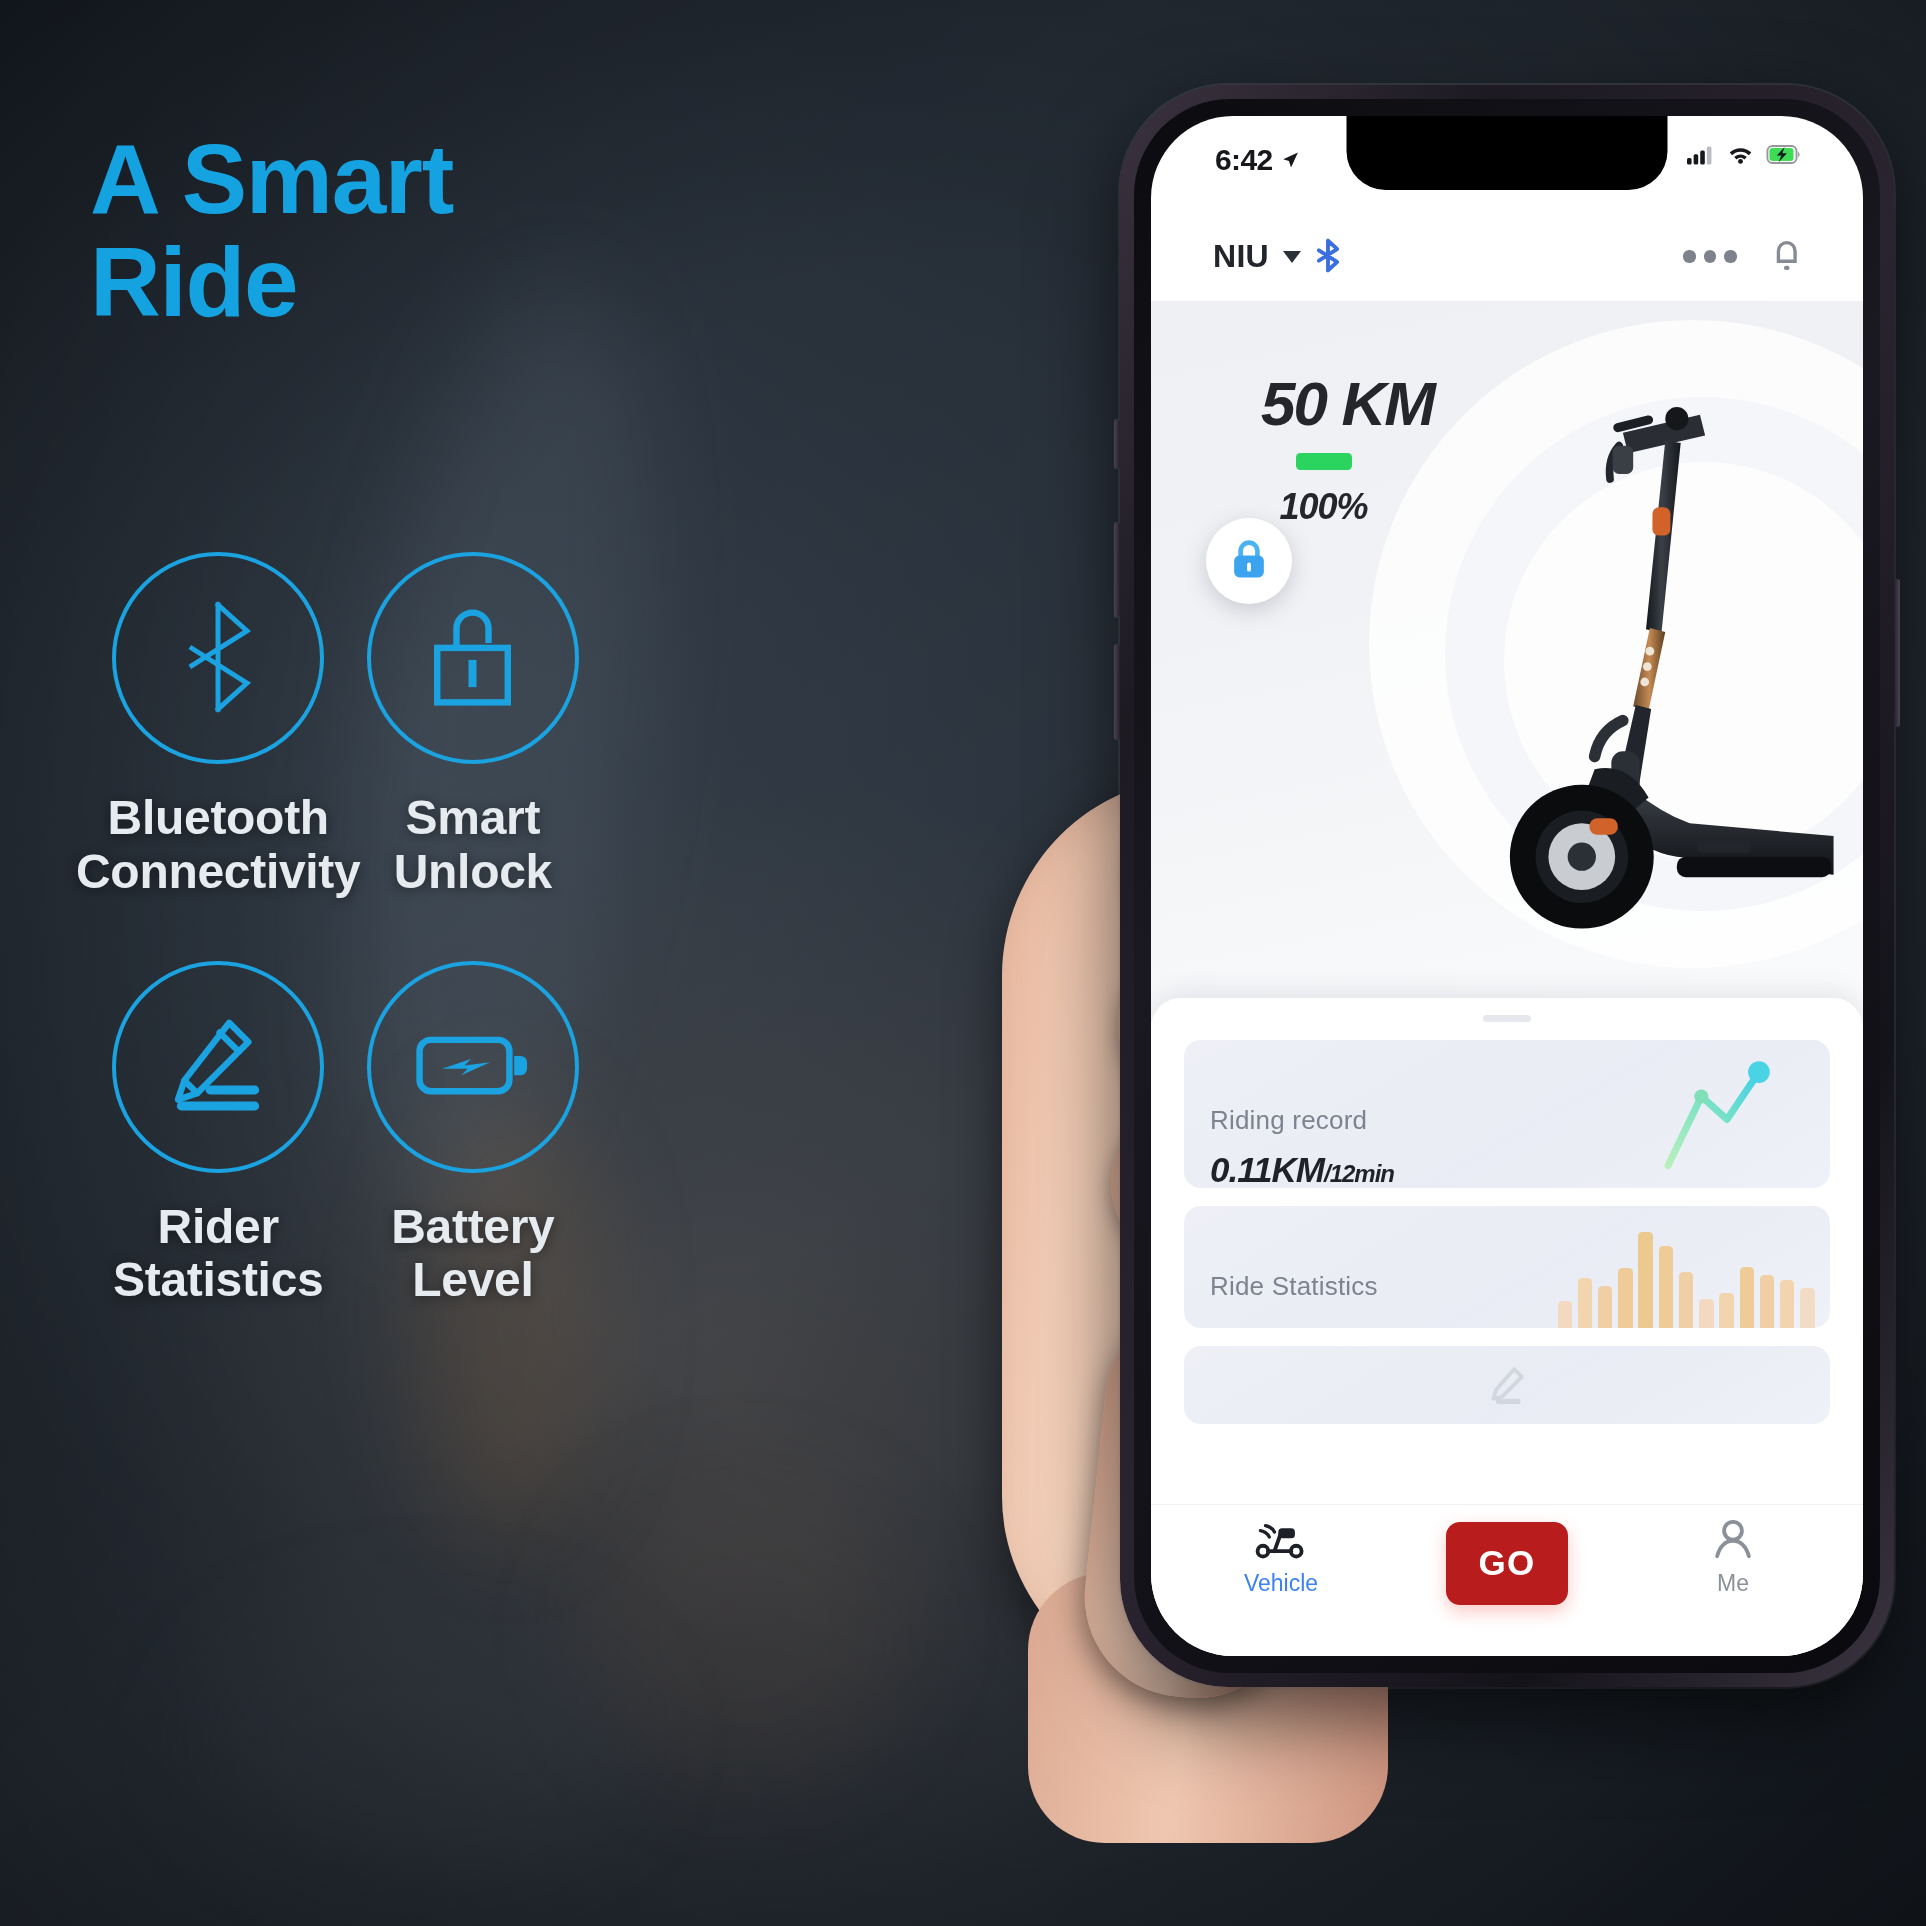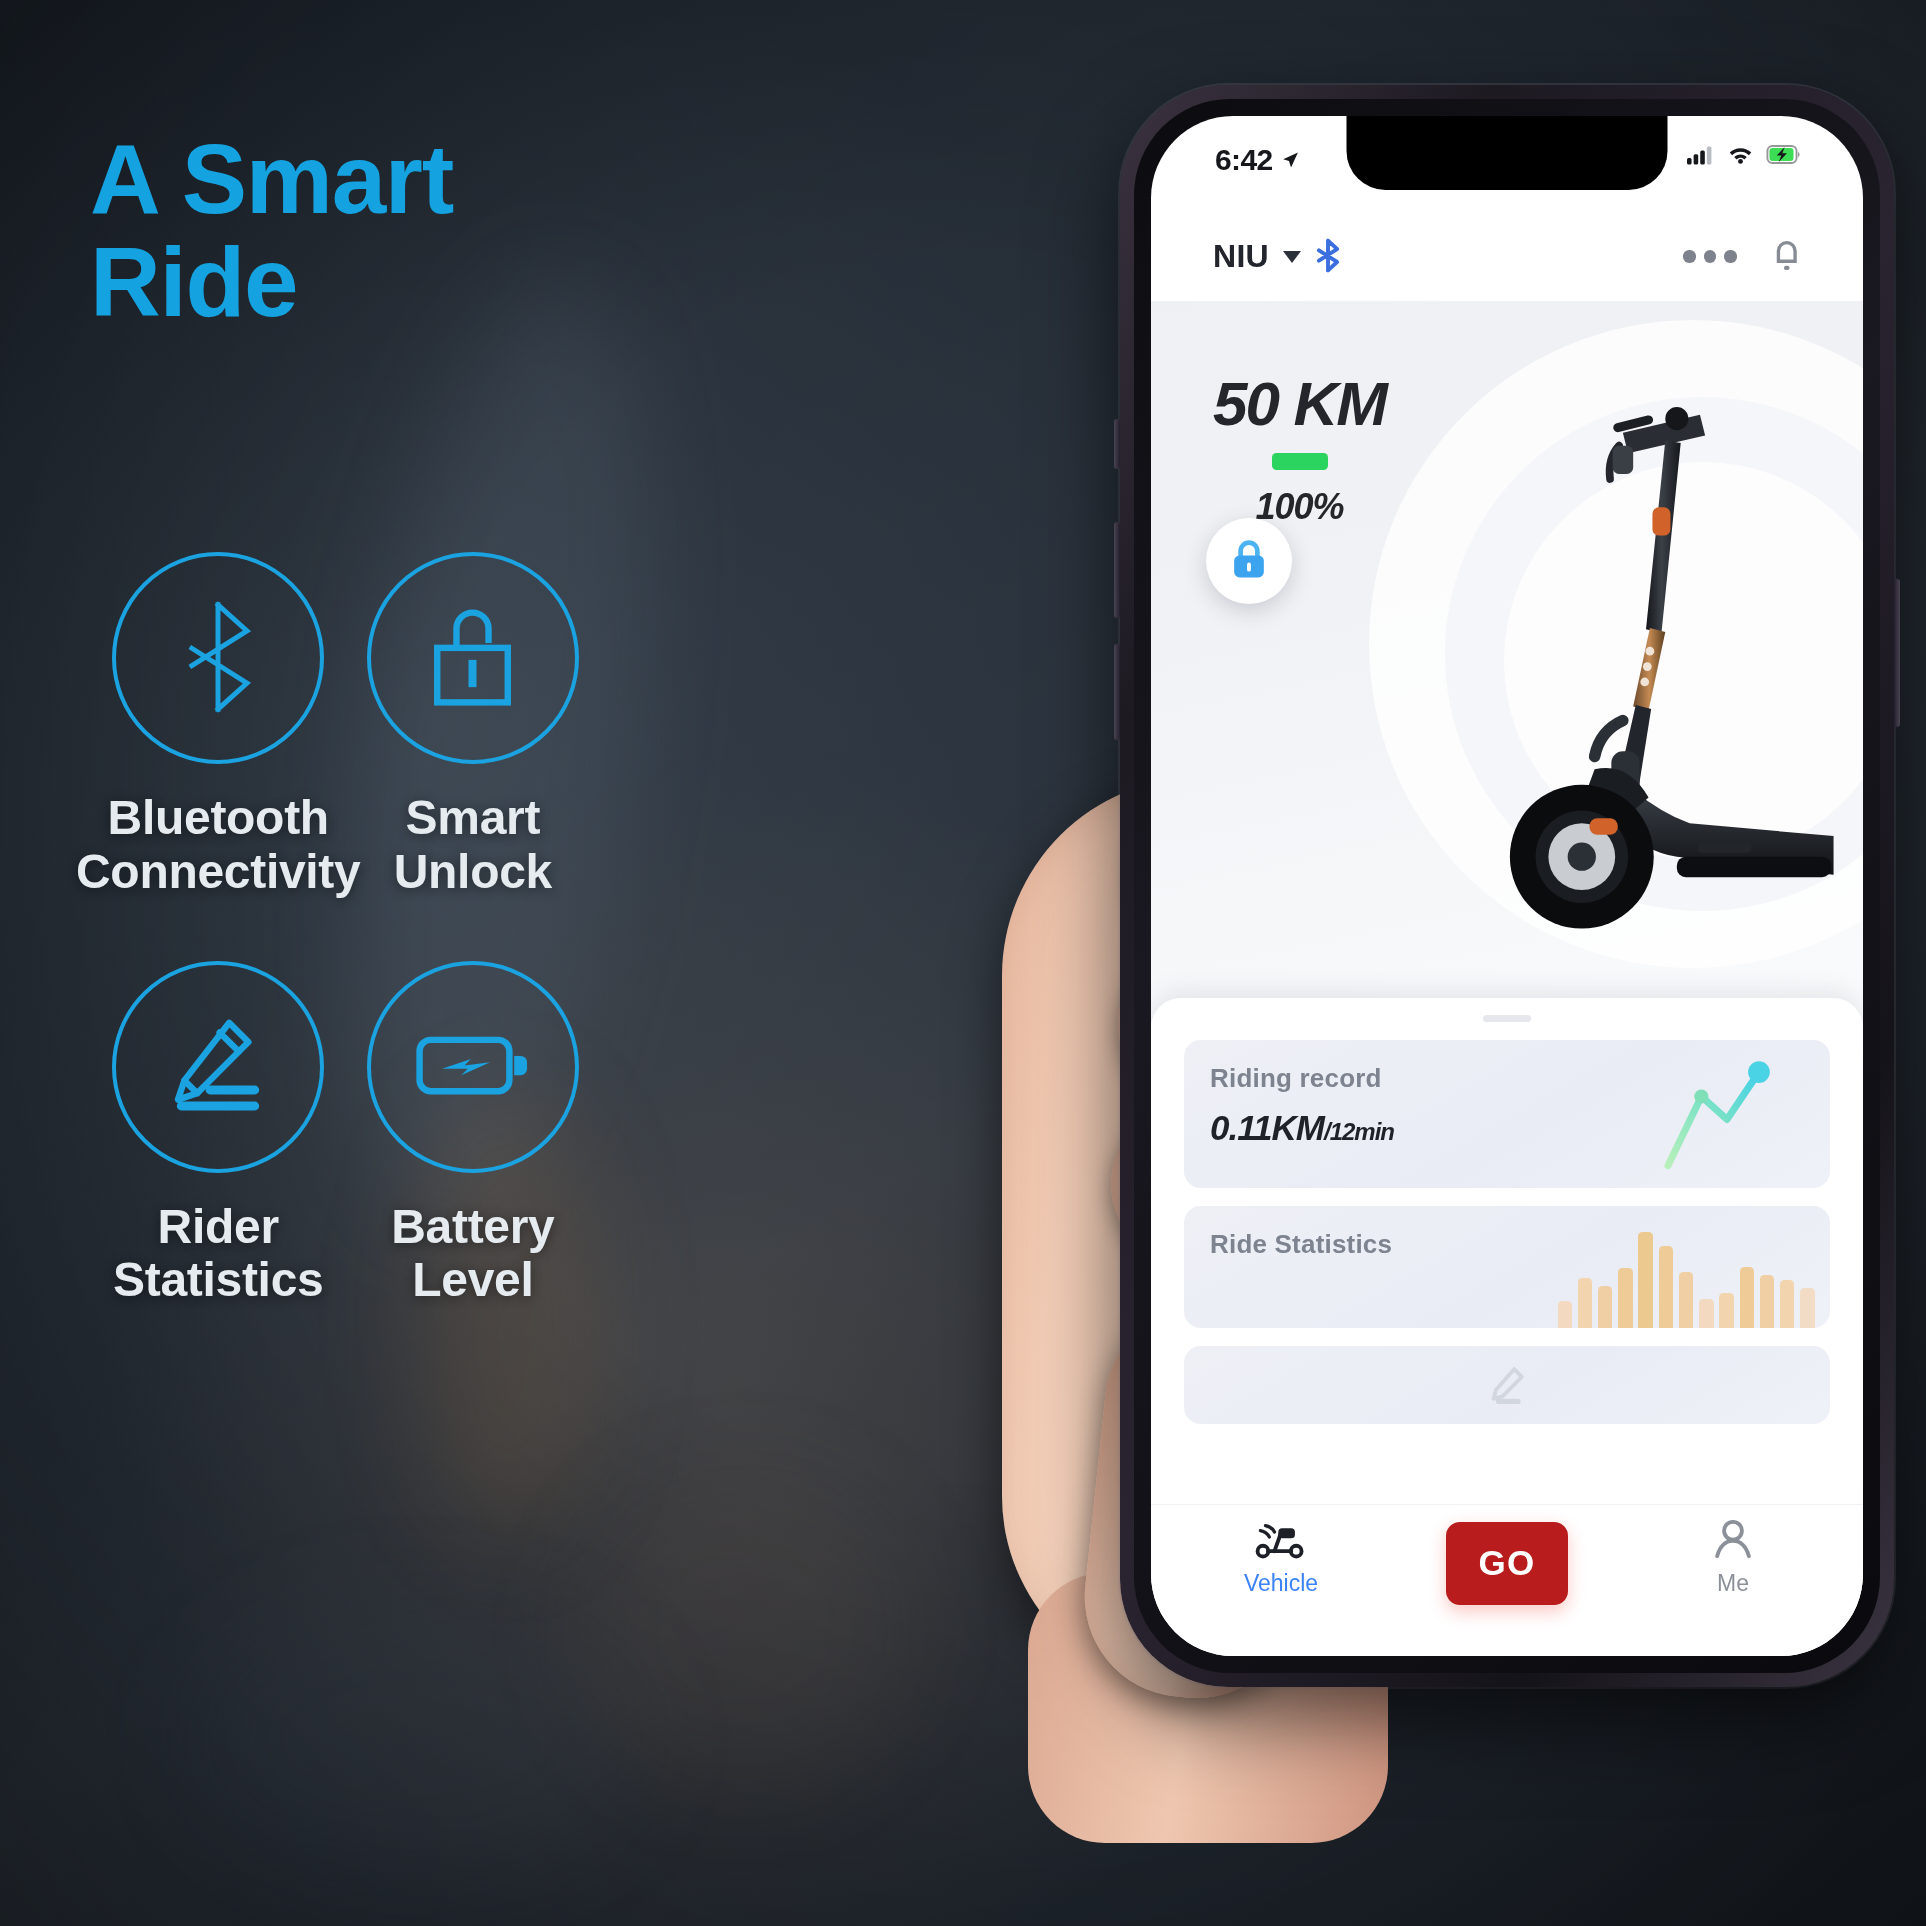--- a/index.html
+++ b/index.html
@@ -96,42 +96,42 @@
 
   
   .hero{position:absolute;left:0;top:185px;width:100%;height:727px;
     background:linear-gradient(168deg,#eef0f3 0%,#f1f2f5 40%,#fafbfc 100%);overflow:hidden;}
   .ring{position:absolute;border-radius:50%;}
   .ring1{right:-154px;top:19px;width:648px;height:648px;background:#fff;opacity:.78;}
   .ring2{right:-96px;top:96px;width:514px;height:514px;background:#f4f5f8;opacity:.9;}
   .ring3{right:-39px;top:161px;width:398px;height:398px;background:#fdfdfe;opacity:.95;}
 
   .range{position:absolute;left:62px;top:67px;}
-  .range-km{font-size:62px;font-weight:800;font-style:italic;color:#24262b;letter-spacing:-1.9px;}
+  .range-km{font-size:62px;font-weight:800;font-style:italic;color:#24262b;letter-spacing:-1.9px;margin-left:48px;}
   .range-batt{display:flex;align-items:center;gap:16.7px;margin-top:14px;flex-direction:column;}
   .bbar{width:56px;height:16.7px;border-radius:4.5px;background:#2bd45e;}
   .bpct{font-size:36px;font-weight:700;font-style:italic;color:#24262b;letter-spacing:-1px;}
 
   .lockbtn{position:absolute;left:55px;top:217px;width:86px;height:86px;border-radius:50%;
     background:#fff;box-shadow:0 6.4px 22px rgba(60,70,90,.22);
     display:flex;align-items:center;justify-content:center;}
 
   .scooter{position:absolute;right:19px;top:83px;width:360px;height:578px;}
 
   
   .sheet{position:absolute;left:0;top:882px;right:0;bottom:152px;background:#fff;
     border-radius:29.5px 29.5px 0 0;box-shadow:0 -7.7px 23px rgba(60,70,90,.10);z-index:4;}
   .grabber{position:absolute;left:50%;top:16.7px;transform:translateX(-50%);width:48px;height:7px;border-radius:3.9px;background:#e6e8ed;}
   .cards{position:absolute;left:33px;right:33px;top:42px;display:flex;flex-direction:column;gap:18px;}
   .card{border-radius:16.7px;background:linear-gradient(150deg,#eef0f6 0%,#e9ecf4 55%,#eef1f7 100%);
     position:relative;overflow:hidden;box-sizing:border-box;}
   .card-a{height:148px;padding:23px 26px;}
   .card-b{height:122px;padding:23px 26px;}
   .card-c{height:78px;display:flex;align-items:center;justify-content:center;}
-  .card-title{font-size:26px;color:#7d838f;font-weight:700;letter-spacing:0.2px;}
+  .card-title{font-size:26px;color:#7d838f;font-weight:400;letter-spacing:0.2px;margin-top:42px;}
   .card-val{margin-top:14px;font-size:35px;font-weight:700;font-style:italic;color:#1f2228;letter-spacing:-1px;}
   .card-val small{font-size:24px;font-weight:600;}
   .mini-line{position:absolute;right:18px;top:18px;width:270px;height:114px;}
   .mini-bars{position:absolute;right:15.4px;bottom:0;width:257px;height:96px;display:flex;align-items:flex-end;gap:5.8px;}
   .mini-bars span{flex:1;border-radius:4.5px 4.5px 0 0;}
 
   
   .tabbar{position:absolute;left:0;right:0;bottom:0;height:152px;background:#fff;z-index:5;
     display:flex;align-items:flex-start;justify-content:space-between;padding:14px 69px 0;box-sizing:border-box;
     border-top:0.6px solid #f0f1f4;}

